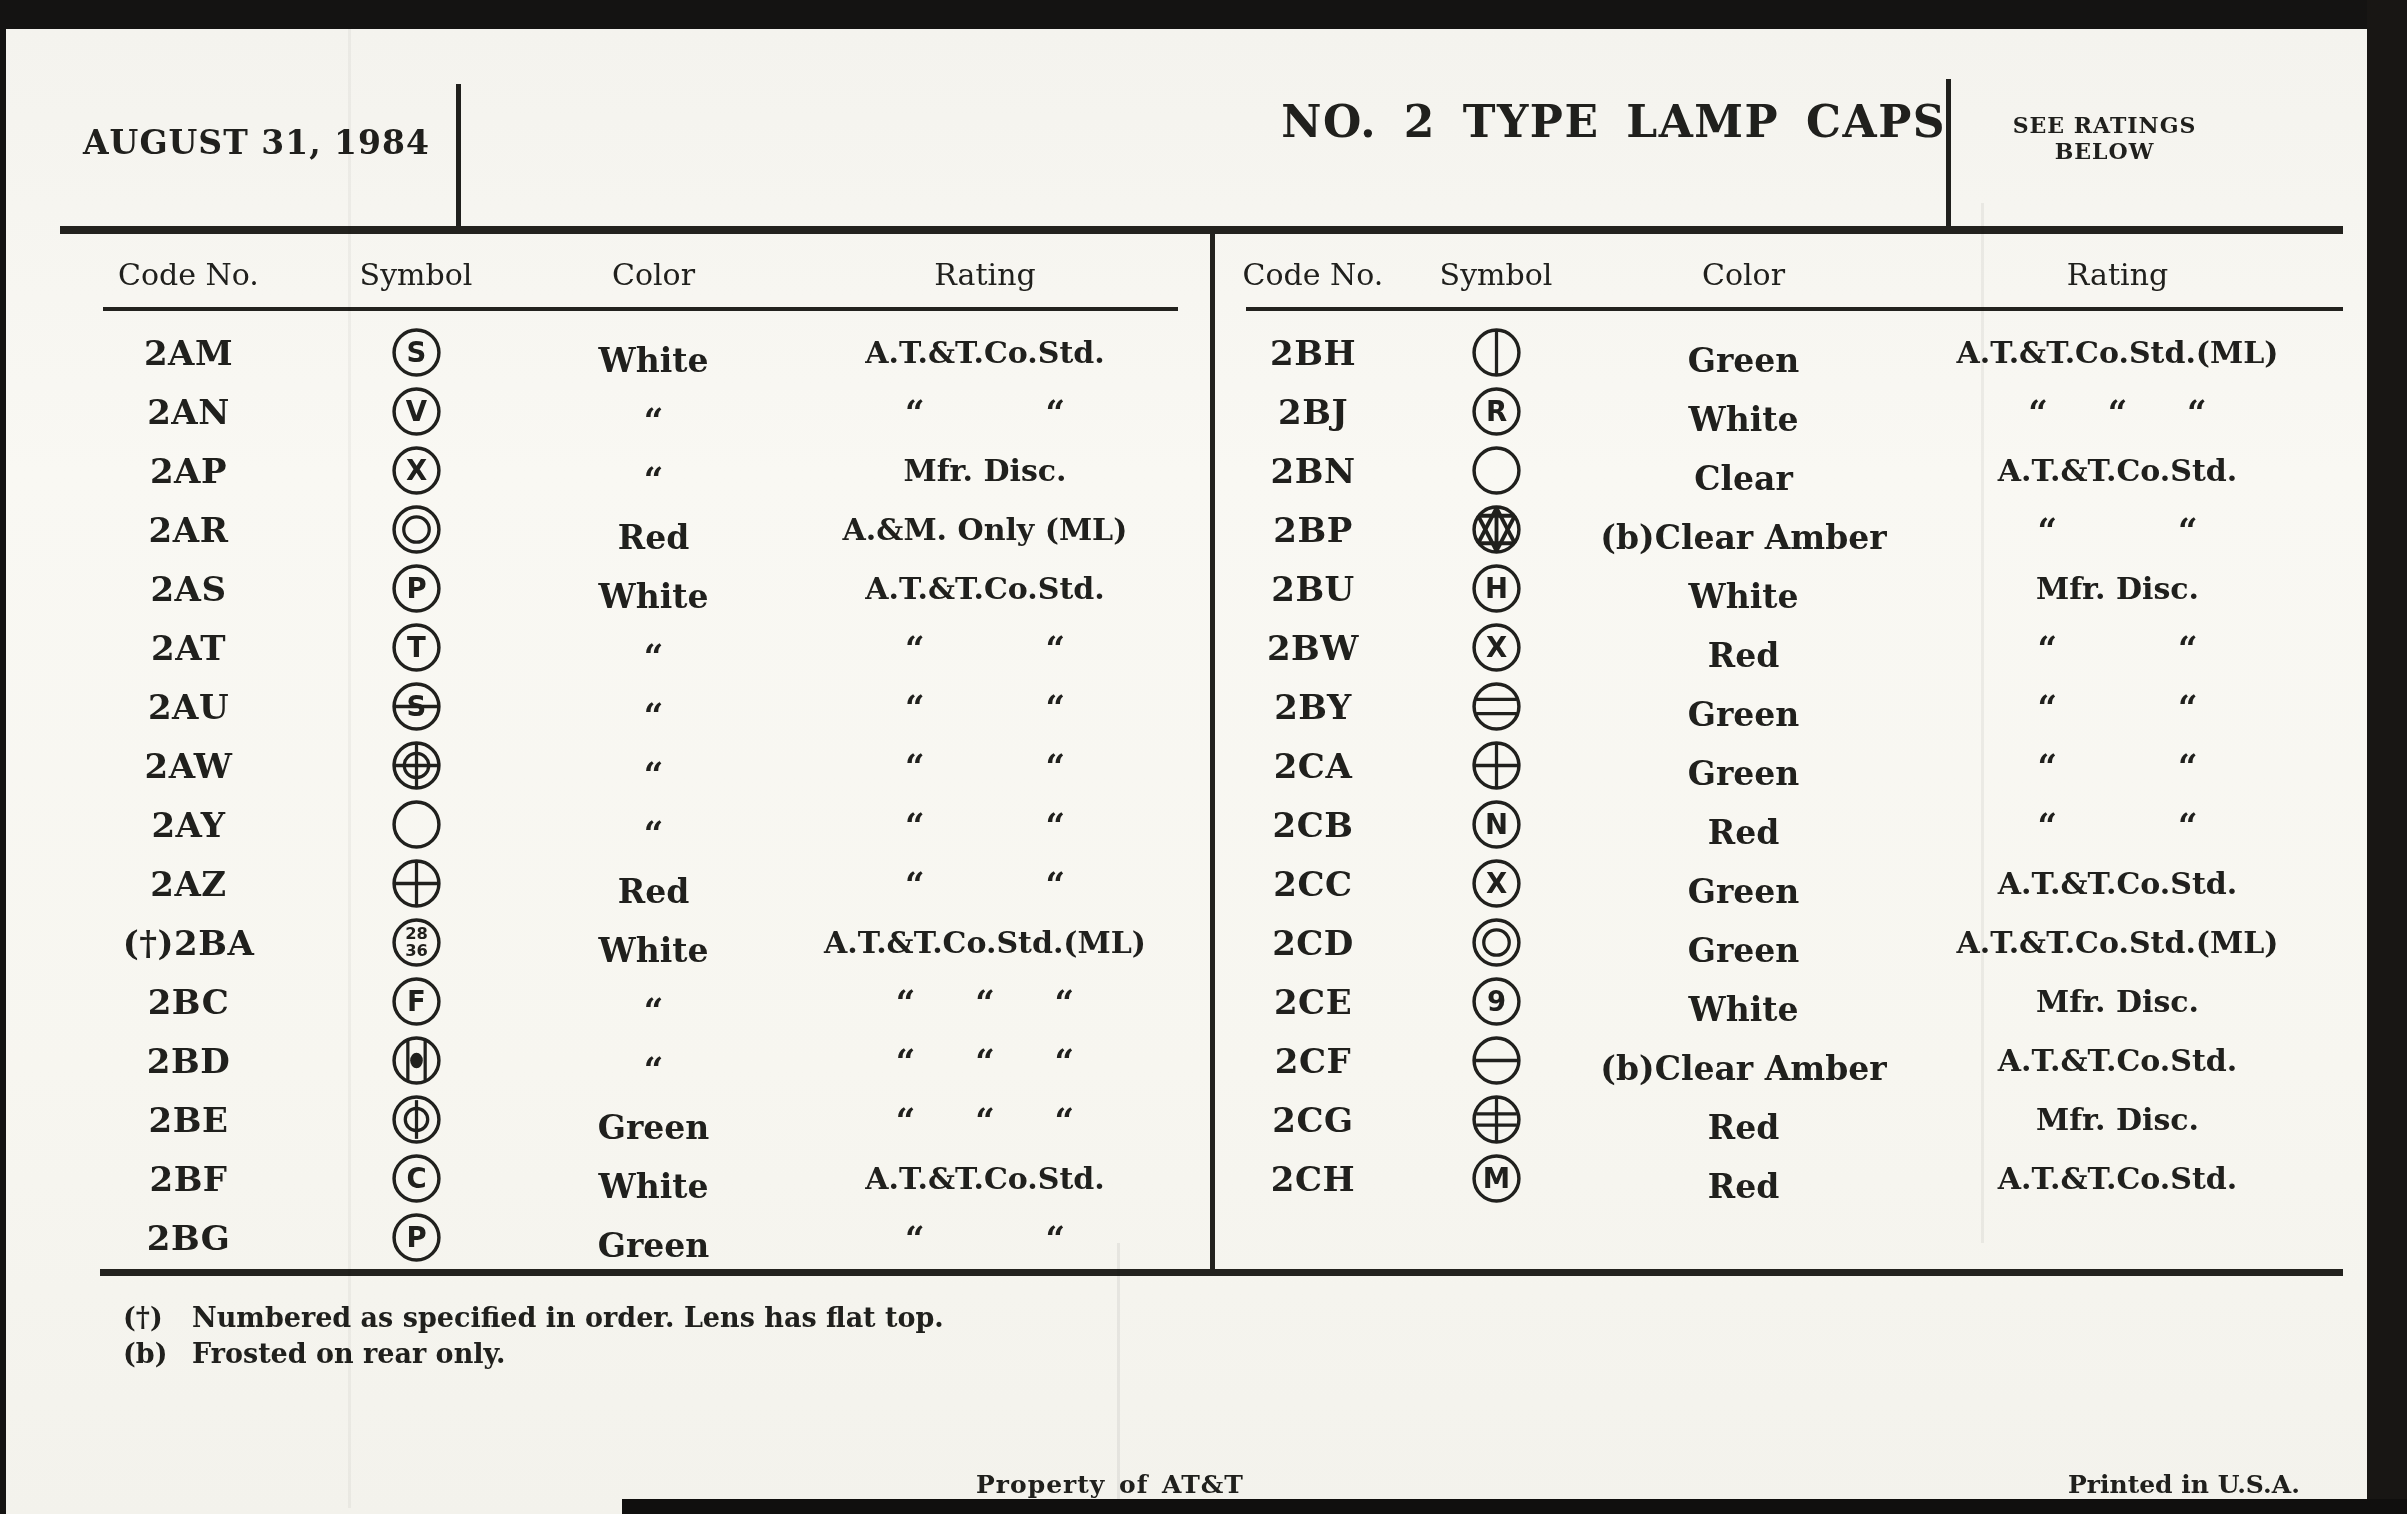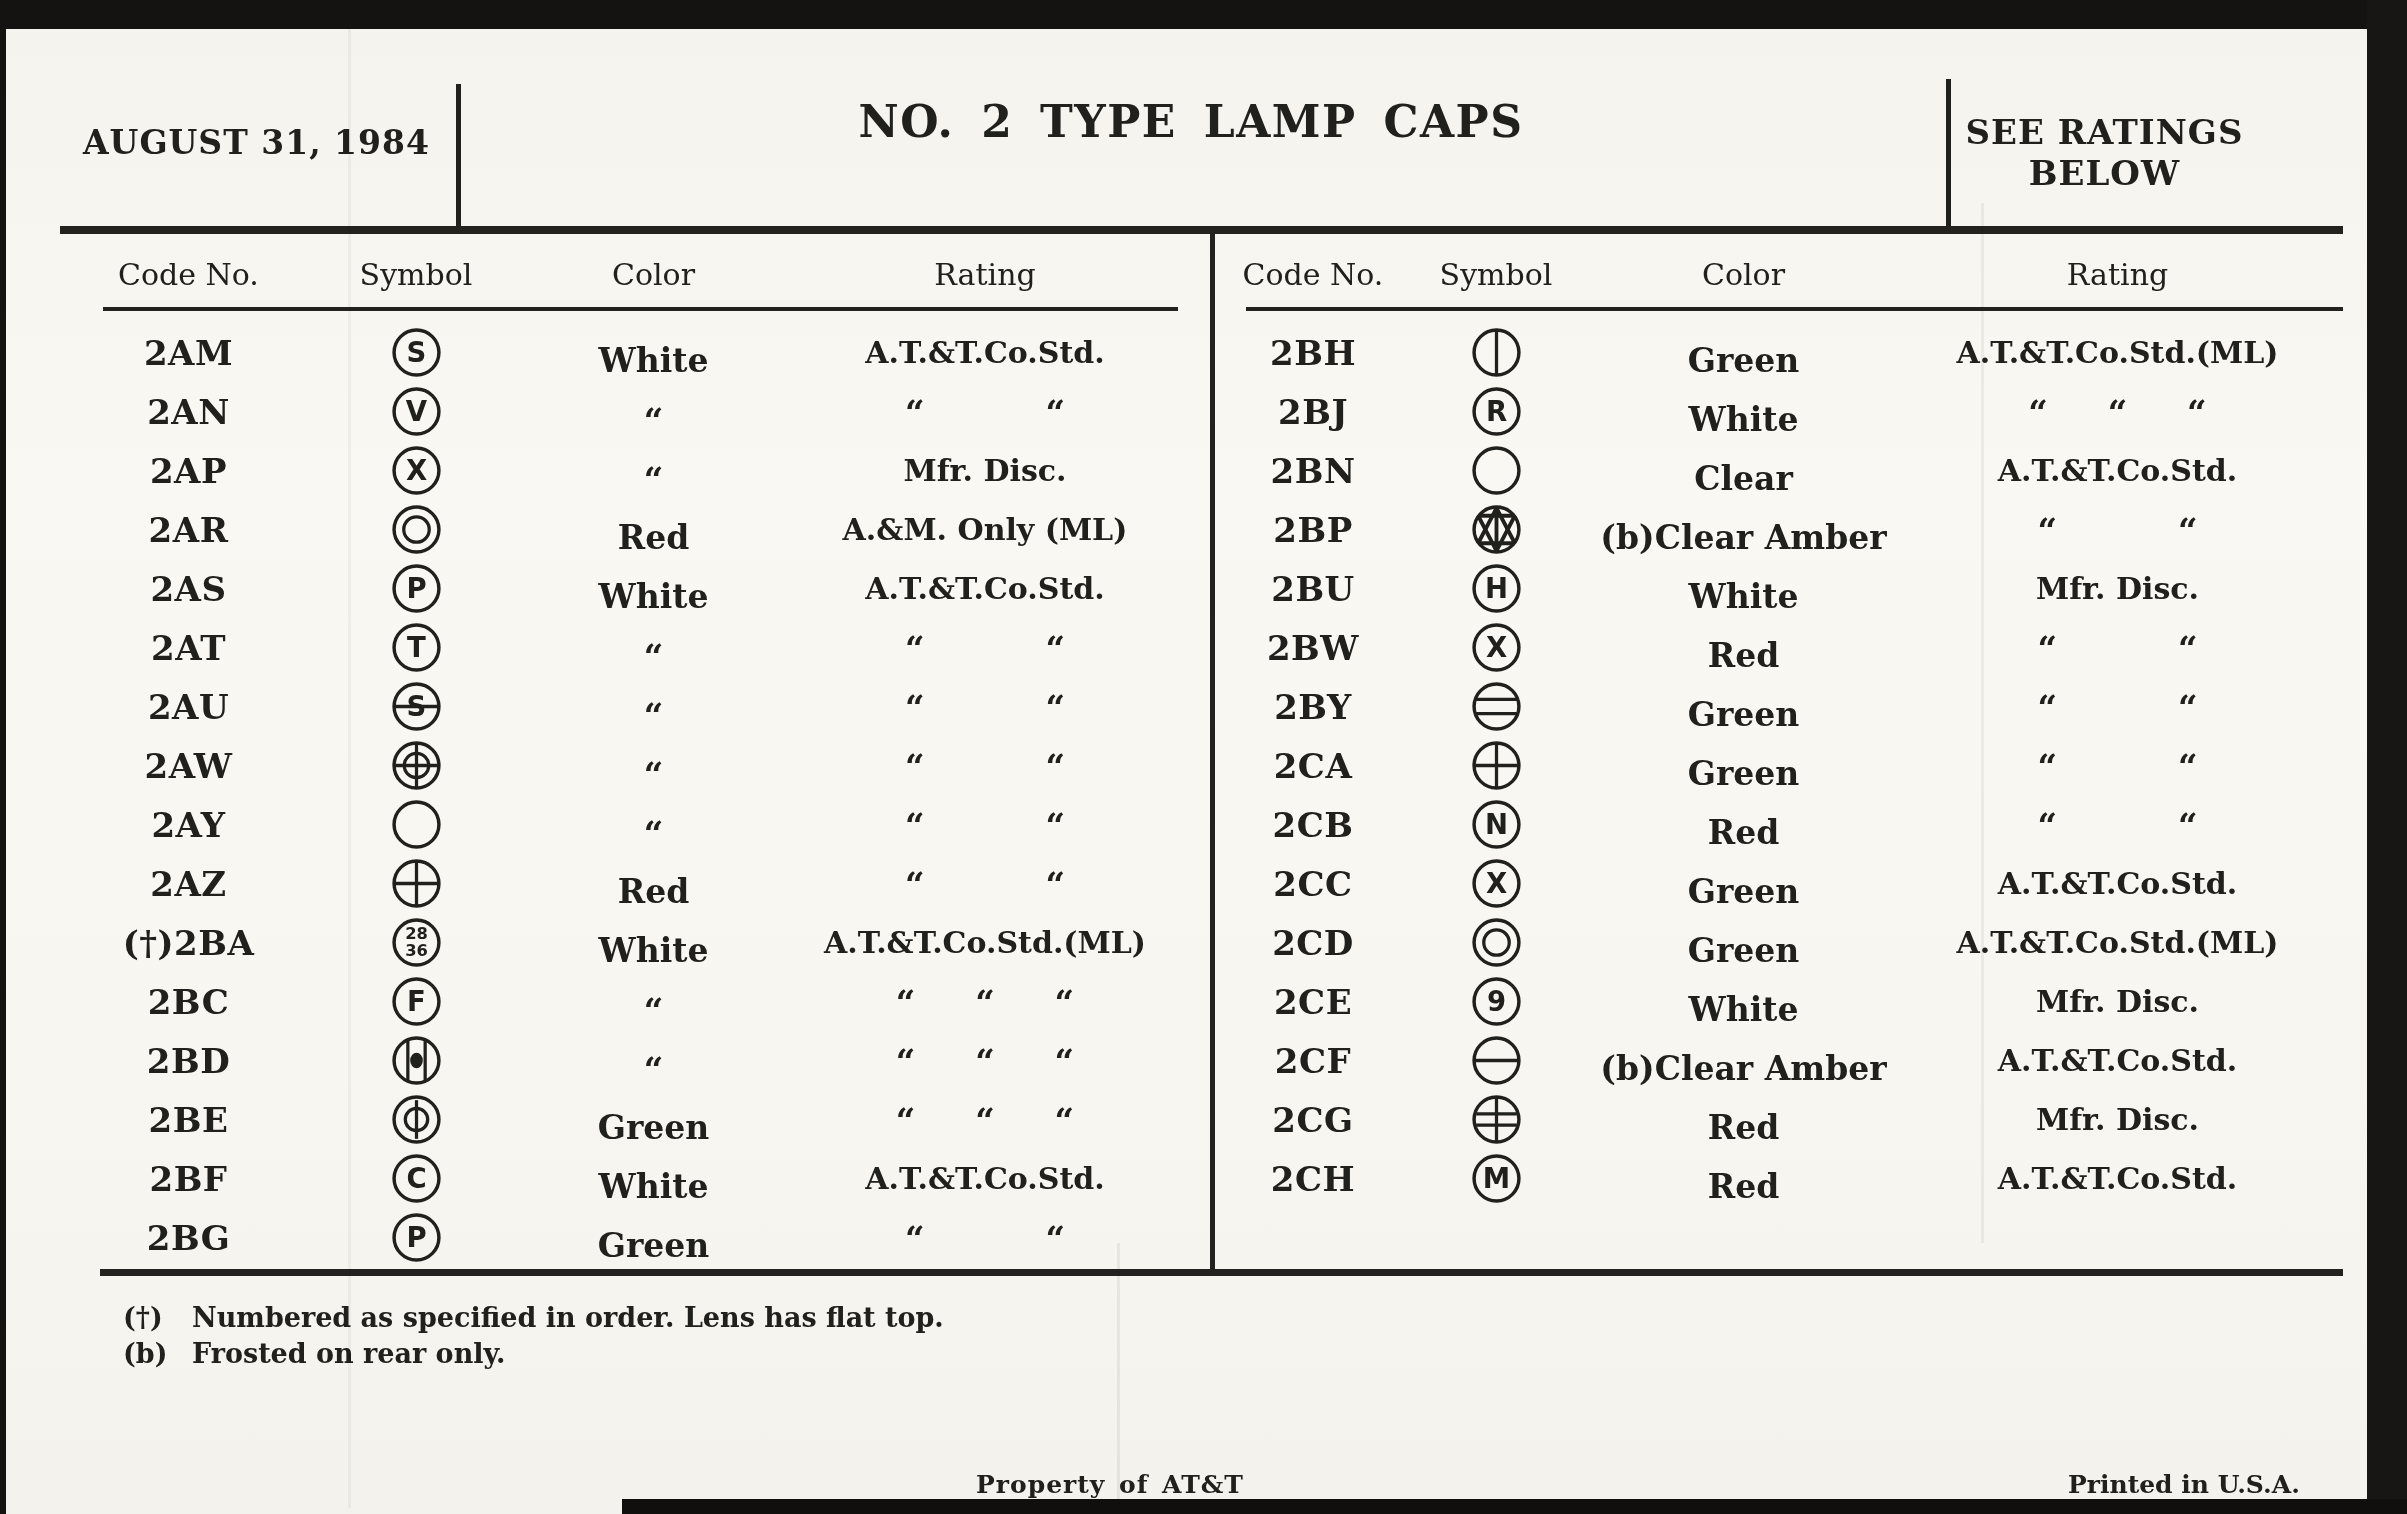--- a/index.html
+++ b/index.html
@@ -17,25 +17,25 @@
   .bottom-strip{position:absolute;left:622px;top:1499px;width:1786px;height:16px;background:#100f0e;}
   .scanline{position:absolute;width:3px;background:#000;}
   .sl1{left:348px;top:29px;height:1479px;opacity:.04;}
   .sl2{left:1981px;top:203px;height:1040px;opacity:.05;}
   .sl3{left:1117px;top:1243px;height:267px;opacity:.06;}
 
   .date{position:absolute;left:77px;top:94px;font-size:33px;font-weight:bold;letter-spacing:1px;}
   .vdiv{position:absolute;width:5px;background:#20201d;}
   .vdiv1{left:450px;top:55px;height:147px;}
   .vdiv2{left:1940px;top:50px;height:153px;}
-  .title-wrap{position:absolute;left:440px;top:0;width:1490px;text-align:center;}
+  .title-wrap{position:absolute;left:450px;top:0;width:1490px;text-align:right;}
   .title{margin-top:67px;font-size:44px;font-weight:bold;letter-spacing:1.5px;word-spacing:10px;}
   .subtitle{margin-top:12px;font-size:29px;font-weight:bold;}
   .ratings-note{position:absolute;left:1945px;top:83px;width:307px;text-align:center;
-    font-size:34px;font-weight:bold;line-height:1.2;letter-spacing:1px;}
+    font-size:22px;font-weight:bold;line-height:1.2;letter-spacing:1px;}
 
   .rule{position:absolute;background:#23221e;}
   .rule-header{left:54px;top:197px;width:2283px;height:8px;}
   .rule-subhead-l{left:97px;top:278px;width:1075px;height:4px;}
   .rule-subhead-r{left:1240px;top:278px;width:1097px;height:4px;}
   .center-div{left:1204px;top:201px;width:5px;height:1042px;}
   .rule-bottom{left:94px;top:1240px;width:2243px;height:7px;}
 
   .thead{position:absolute;top:228px;display:grid;font-size:30px;}
   .thead-l{left:54px;width:1119px;grid-template-columns:257px 198px 277px 386px;}

